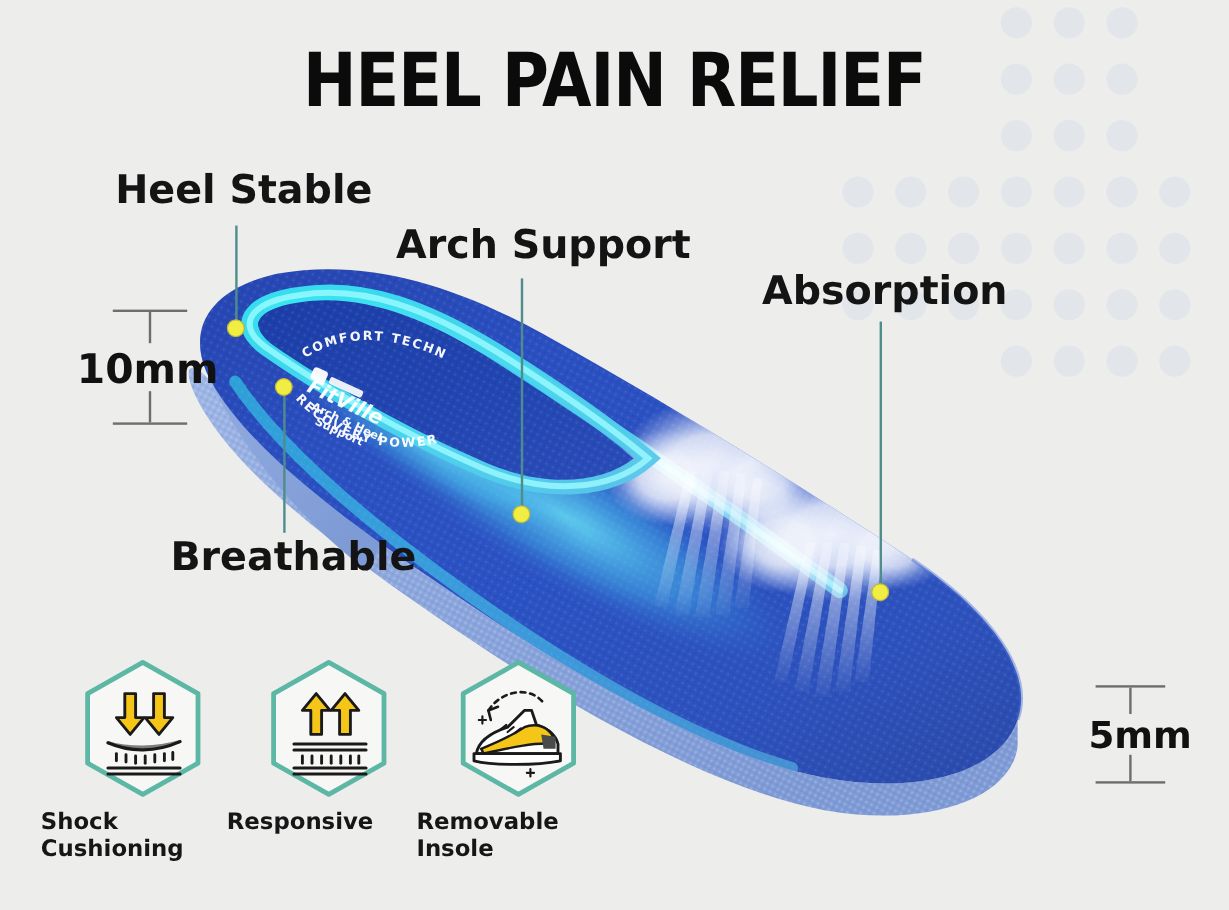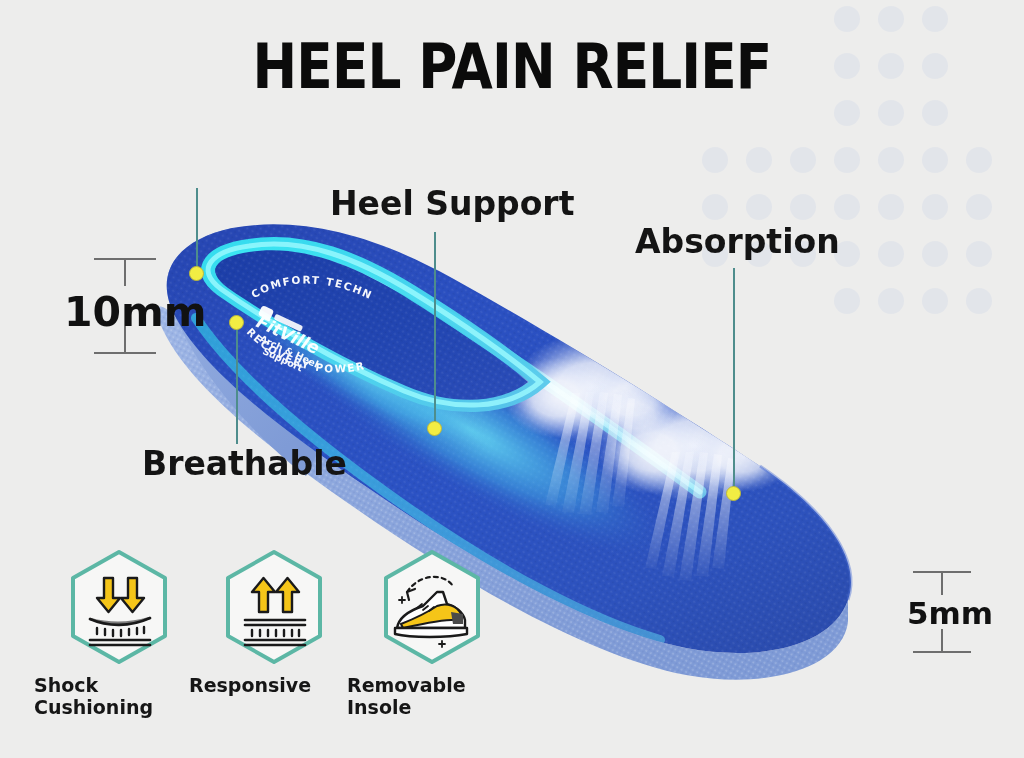--- a/index.html
+++ b/index.html
@@ -54,21 +54,21 @@
   .dim .tick{position:absolute;height:2px;background:#6e6e6e;}
   .dim .stem{position:absolute;width:2px;background:#6e6e6e;}
   .dim .dlabel{position:absolute;font-weight:800;color:#111;
     font-family:"DejaVu Sans", sans-serif;white-space:nowrap;}
 
   .dim-10{left:66px;top:258px;width:108px;height:96px;}
   .dim-10 .t-top{left:28px;top:0;width:62px;}
   .dim-10 .t-bot{left:28px;top:94px;width:62px;}
   .dim-10 .s-top{left:58px;top:2px;height:26px;}
   .dim-10 .s-bot{left:58px;top:68px;height:26px;}
-  .dim-10 .dlabel{left:-2px;top:30px;font-size:41px;}
+  .dim-10 .dlabel{left:-2px;top:30px;font-size:34px;}
 
   .dim-5{left:905px;top:571px;width:96px;height:64px;}
   .dim-5 .t-top{left:8px;top:0;width:58px;}
   .dim-5 .t-bot{left:8px;top:80px;width:58px;}
   .dim-5 .s-top{left:36px;top:2px;height:22px;}
   .dim-5 .s-bot{left:36px;top:58px;height:22px;}
   .dim-5 .dlabel{left:2px;top:24px;font-size:31px;}
 
   
   .insole{position:absolute;left:0;top:0;width:1024px;height:758px;
@@ -321,24 +321,25 @@
         <rect x="16" y="1" width="30" height="6" rx="2" fill="#ffffff" opacity="0.95"></rect>
         <text x="2" y="21" font-family="DejaVu Sans, sans-serif" font-size="17" font-weight="700" fill="#ffffff" font-style="italic">FitVille</text>
         <text x="12" y="33" font-family="DejaVu Sans, sans-serif" font-size="9.5" font-weight="600" fill="#ffffff">Arch &amp; Heel</text>
         <text x="20" y="43" font-family="DejaVu Sans, sans-serif" font-size="9.5" font-weight="600" fill="#ffffff">Support</text>
       </g>
     </g>
 
     <path d="M760 466 C 826 510, 862 560, 848 600" fill="none" stroke="#4f74d6" stroke-width="3" opacity="0.45"></path>
   </svg>
 
+  <div class="callout c-heel">Heel Stable</div>
   <div class="leader l-heel"></div>
   <div class="marker m-heel"></div>
 
-  <div class="callout c-arch">Heel Support</div>
+  <div class="callout c-arch">Arch Support</div>
   <div class="leader l-arch"></div>
   <div class="marker m-arch"></div>
 
   <div class="callout c-breathe">Absorption</div>
   <div class="leader l-breathe"></div>
   <div class="marker m-breathe"></div>
 
   <div class="callout c-cushion">Breathable</div>
   <div class="leader l-cushion"></div>
   <div class="marker m-cushion"></div>

